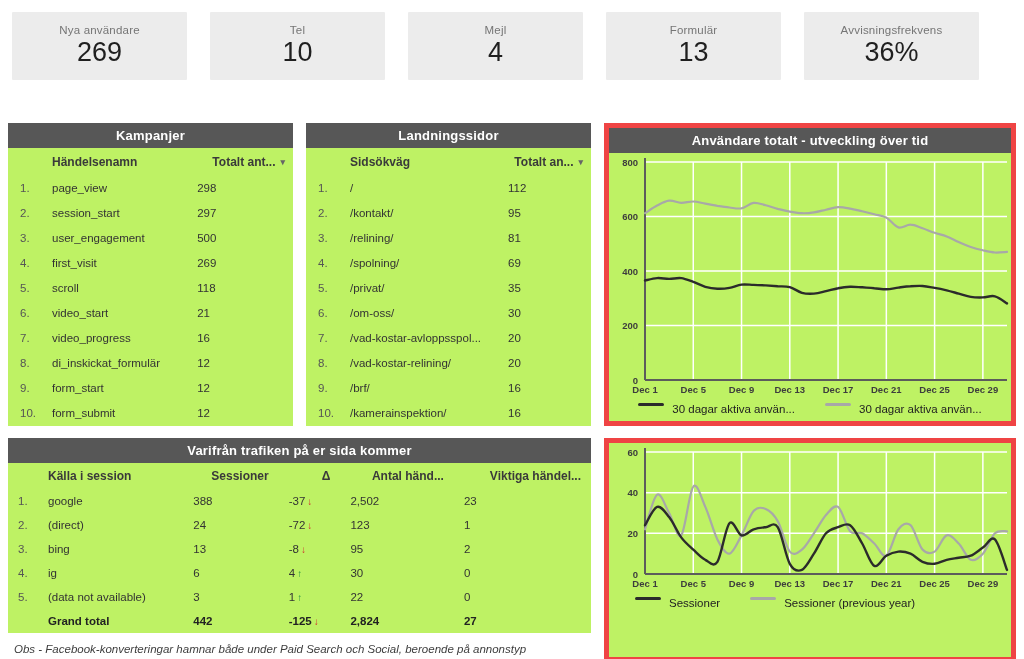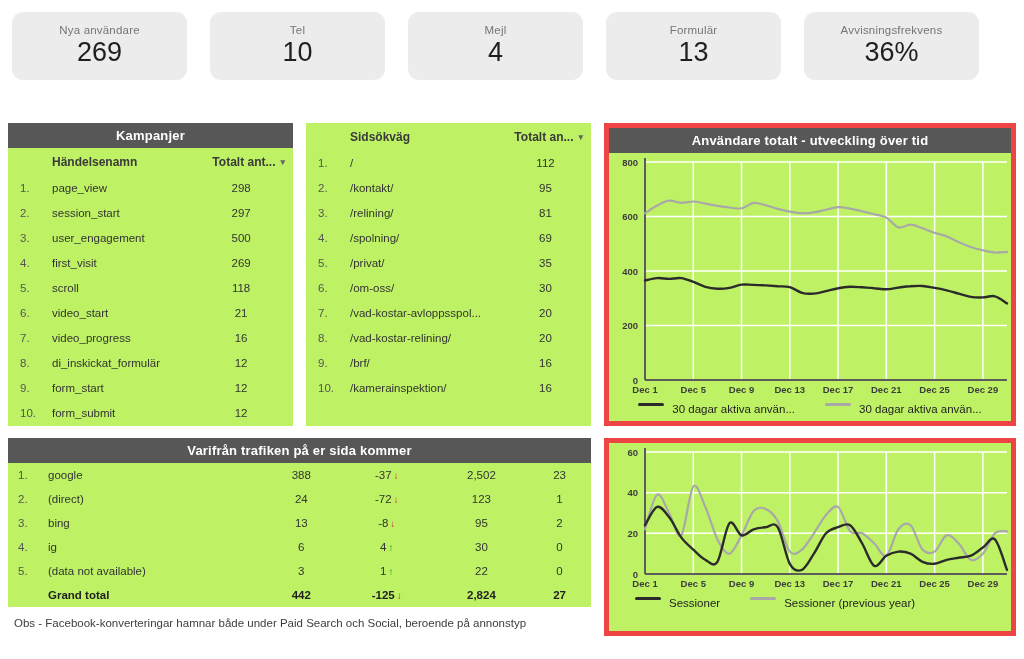--- a/index.html
+++ b/index.html
@@ -1,40 +1,40 @@
 <!DOCTYPE html>
 <html><head>
 <meta charset="utf-8">
 <style>
   * { box-sizing: border-box; margin: 0; padding: 0; }
   html,body { width:1024px; height:659px; background:#ffffff; overflow:hidden;
     font-family:"Liberation Sans", sans-serif; }
 
   
   .kpi-row { display:flex; gap:23px; padding:12px 45px 0 12px; }
-  .kpi-card { flex:1; background:#ececec; border-radius:11px; height:68px;
+  .kpi-card { flex:1; background:#ececec; border-radius:1px; height:68px;
     display:flex; flex-direction:column; align-items:center; justify-content:center; gap:1px; }
   .kpi-label { font-size:11.5px; color:#757575; letter-spacing:.2px; }
   .kpi-value { font-size:27px; color:#1f1f1f; }
 
   
   .main { margin:43px 8px 0 8px; display:grid;
     grid-template-columns:285px 285px 1fr; grid-template-rows:303px auto; gap:12px 13px; }
 
   .panel { background:#bef264; display:flex; flex-direction:column; overflow:hidden; }
   .panel.chart { border:5px solid #ef4444; }
   .panel-title { background:#575757; color:#ffffff; font-weight:bold; font-size:13px;
     text-align:center; padding:5px 4px; flex:0 0 auto; letter-spacing:.2px; }
 
   
   table { width:100%; border-collapse:collapse; font-size:11.5px; color:#333; }
   th { font-weight:bold; font-size:12px; color:#3a3a3a; text-align:left; padding:7px 8px 6px; }
   td { padding:6.5px 8px; }
   .idx { width:30px; color:#555; padding-left:12px; }
-  .val, .num { text-align:center; }
+  .val, .num { text-align:left; }
   th.val, th.num { text-align:right; }
   .caret { color:#666; font-size:9px; margin-left:5px; vertical-align:1px; }
   .arrow { font-size:10px; margin-left:2px; }
   .arrow[data-dir="down"] { color:#d0312d; }
   .arrow[data-dir="up"]   { color:#1e8e3e; }
   tr.total td { font-weight:bold; color:#222; }
 
   .traffic-tbl .src { text-align:left; }
   .traffic-tbl td, .traffic-tbl th { padding:6px 10px; }
 
@@ -42,21 +42,21 @@
   .chart-body { flex:1 1 auto; display:flex; flex-direction:column; }
   svg { display:block; }
   .legend { display:flex; align-items:center; gap:30px; padding:6px 0 10px 0;
     font-size:11.5px; color:#222; }
   .legend.centered { justify-content:center; }
   .legend.left { padding-left:26px; }
   .legend-item { display:flex; gap:8px; }
   .swatch { width:26px; height:3px; border-radius:2px; }
 
   
-  .footnote { font-size:11.5px; color:#3d3d3d; margin:10px 0 7px 6px; }
+  .footnote { font-size:11.5px; font-style:italic; color:#3d3d3d; margin:10px 0 7px 6px; }
   .bottom-left { display:flex; flex-direction:column; }
 </style>
 </head>
 <body>
 
 <div class="kpi-row">
   <div class="kpi-card">
     <div class="kpi-label">Nya användare</div>
     <div class="kpi-value">269</div>
   </div>
@@ -137,20 +137,21 @@
       <tr>
             <td class="idx">10.</td>
             <td>form_submit</td>
             <td class="val">12</td>
           </tr>
     </tbody>
       </table>
   </div>
 
   <div class="panel">
+    <div class="panel-title">Landningssidor</div>
     <table>
       <tbody>
           <tr>
         <th class="idx"></th>
         <th>Sidsökväg</th>
         <th class="val"><span>Totalt an...</span><span class="caret">▾</span></th>
       </tr>
       <tr>
             <td class="idx">1.</td>
             <td>/</td>
@@ -249,20 +250,28 @@
         </div>
       </div>
     </div>
   </div>
 
   <div class="bottom-left" style="grid-column:1 / 3;">
     <div class="panel">
       <div class="panel-title">Varifrån trafiken på er sida kommer</div>
       <table class="traffic-tbl">
         <tbody>
+            <tr>
+          <th class="idx"></th>
+          <th class="src">Källa i session</th>
+          <th class="num">Sessioner</th>
+          <th class="num">Δ</th>
+          <th class="num">Antal händ...</th>
+          <th class="num">Viktiga händel...</th>
+        </tr>
         <tr>
           <td class="idx">1.</td>
           <td class="src">google</td>
           <td class="num">388</td>
           <td class="num"><span>-37</span><span class="arrow" data-dir="down">↓</span></td>
           <td class="num">2,502</td>
           <td class="num">23</td>
         </tr>
         <tr>
           <td class="idx">2.</td>

